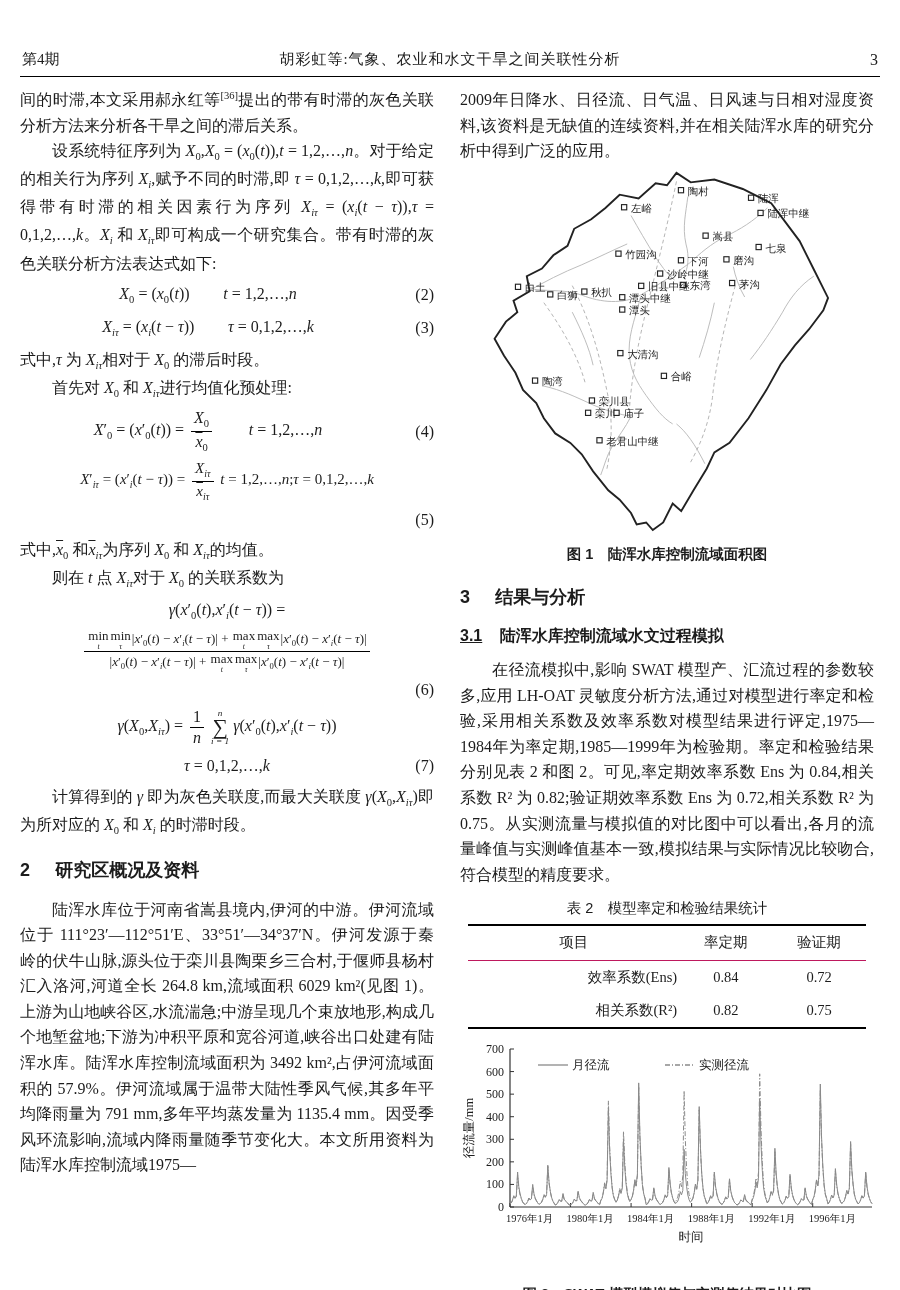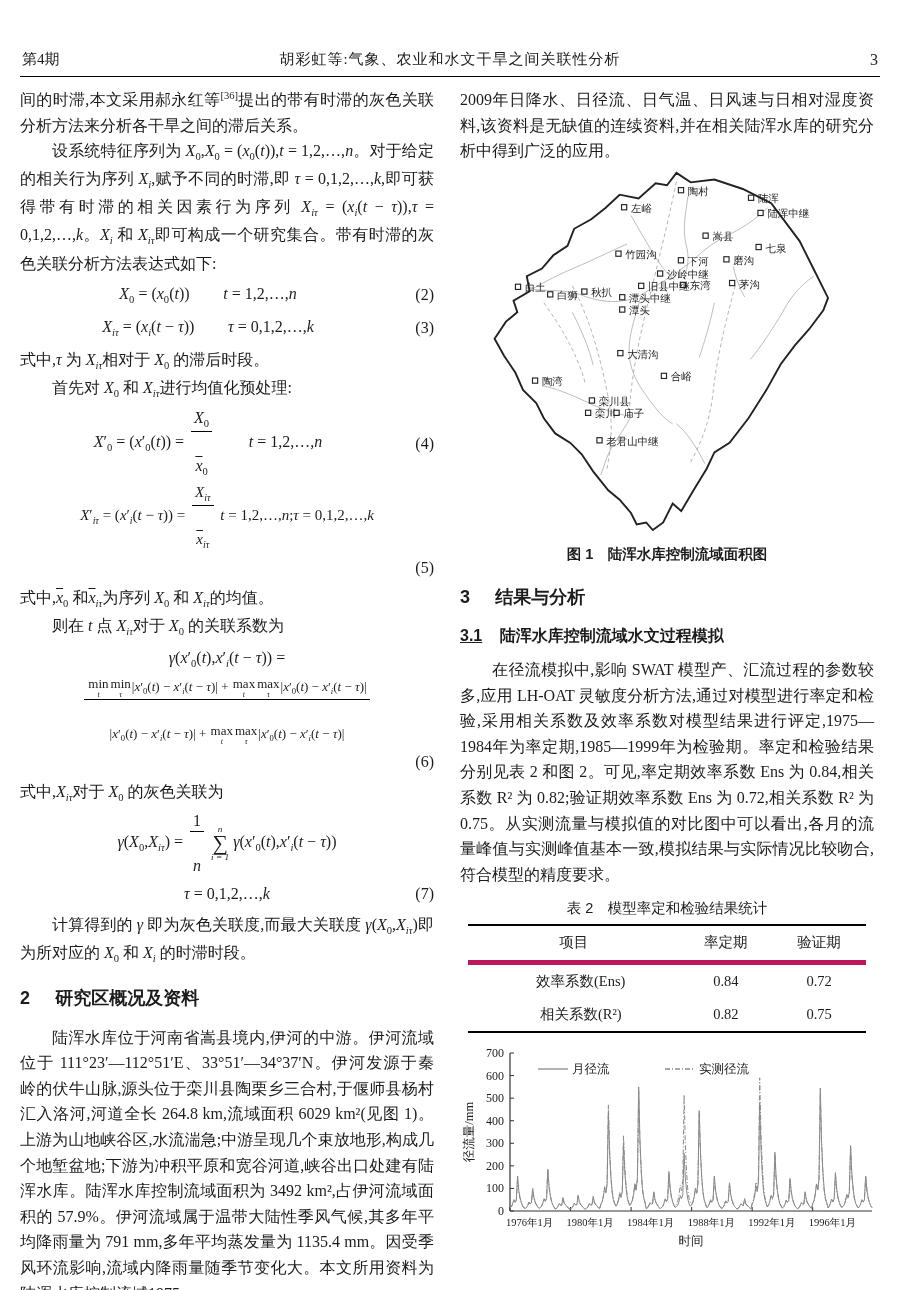--- a/index.html
+++ b/index.html
@@ -21,21 +21,21 @@
   .it{font-style:italic;}
   .ol{font-style:italic;text-decoration:overline;}
   
   .eq{display:flex;align-items:center;margin:5px 0;}
   .eq .body{flex:1;text-align:center;}
   .eq .num{width:38px;text-align:right;}
   .eqrow{text-align:center;margin:4px 0;}
   .eqnum-line{text-align:right;margin:0 0 4px 0;}
   .eq-gap{display:inline-block;width:2.1em;}
   .frac{display:inline-flex;flex-direction:column;vertical-align:middle;
-        text-align:center;margin:0 3px;line-height:1.25;gap:24px;}
+        text-align:center;margin:0 3px;line-height:1.25;}
   .fnum{display:block;border-bottom:1px solid #000;padding:0 3px;}
   .fden{display:block;padding:0 3px;}
   .ou{display:inline-flex;flex-direction:column;align-items:center;
       vertical-align:middle;line-height:1;margin:0 1px;}
   .ou .under{font-size:60%;font-style:italic;margin-top:1px;}
   .sig{display:inline-flex;flex-direction:column;align-items:center;
       vertical-align:middle;line-height:0.9;margin:0 4px;}
   .sig .so,.sig .su{font-size:58%;font-style:italic;}
   .sig .sb{font-size:135%;}
   .bigfrac{font-size:13px;}
@@ -49,25 +49,25 @@
   
   figure{margin:6px 0 4px 0;text-align:center;}
   figcaption{font-family:"Liberation Sans","DejaVu Sans",sans-serif;font-weight:bold;
        font-size:14.5px;margin-top:4px;}
   figcaption .cl{margin-right:1em;}
   
   .tbl-cap{font-family:"Liberation Sans","DejaVu Sans",sans-serif;font-weight:normal;
        font-size:14.5px;text-align:center;margin:10px 0 4px 0;}
   .tbl-cap .cl{margin-right:1em;}
   table.tbl{width:96%;margin:0 auto;border-collapse:collapse;font-size:14.5px;}
-  table.tbl th{border-top:2px solid #000;border-bottom:5px solid #be185d;
+  table.tbl th{border-top:2px solid #000;border-bottom:1px solid #be185d;
        font-weight:normal;padding:5px 2px;text-align:center;}
   table.tbl td{padding:5px 2px;text-align:center;}
   table.tbl tr.last td{border-bottom:2px solid #000;}
-  table.tbl td.tl{text-align:center;padding-left:16px;}
+  table.tbl td.tl{text-align:right;padding-left:16px;}
   .tbl-note{font-size:13px;margin:6px 0 2px 18px;text-align:left;}
   svg text{font-family:"Liberation Serif","DejaVu Serif",serif;}
 </style>
 </head>
 <body>
 
 <div class="page">
 
   <header class="phead">
     <span class="issue">第4期</span>
@@ -129,21 +129,20 @@
                 <span>max</span>
                 <span class="under">t</span>
               </span><span class="ou">
                 <span>max</span>
                 <span class="under">τ</span>
               </span><span>|</span><i>x</i><span>′</span><sub>0</sub><span>(</span><i>t</i><span>) − </span><i>x</i><span>′</span><sub class="it">i</sub><span>(</span><i>t</i><span> − </span><i>τ</i><span>)|</span></span>
         </span>
       </div>
       <div class="eqnum-line">(6)</div>
 
-      <p><span>式中,</span><i>X</i><sub class="it">iτ</sub><span>对于 </span><i>X</i><sub>0</sub><span> 的灰色关联为</span></p>
 
       <div class="eqrow"><i>γ</i><span>(</span><i>X</i><sub>0</sub><span>,</span><i>X</i><sub class="it">iτ</sub><span>) = </span><span class="frac">
             <span class="fnum"><span>1</span></span>
             <span class="fden"><i>n</i></span>
           </span><span class="sig">
             <span class="so">n</span>
             <span class="sb">∑</span>
             <span class="su">i = 1</span>
           </span><i>γ</i><span>(</span><i>x</i><span>′</span><sub>0</sub><span>(</span><i>t</i><span>),</span><i>x</i><span>′</span><sub class="it">i</sub><span>(</span><i>t</i><span> − </span><i>τ</i><span>))</span></div>
       <div class="eq">

